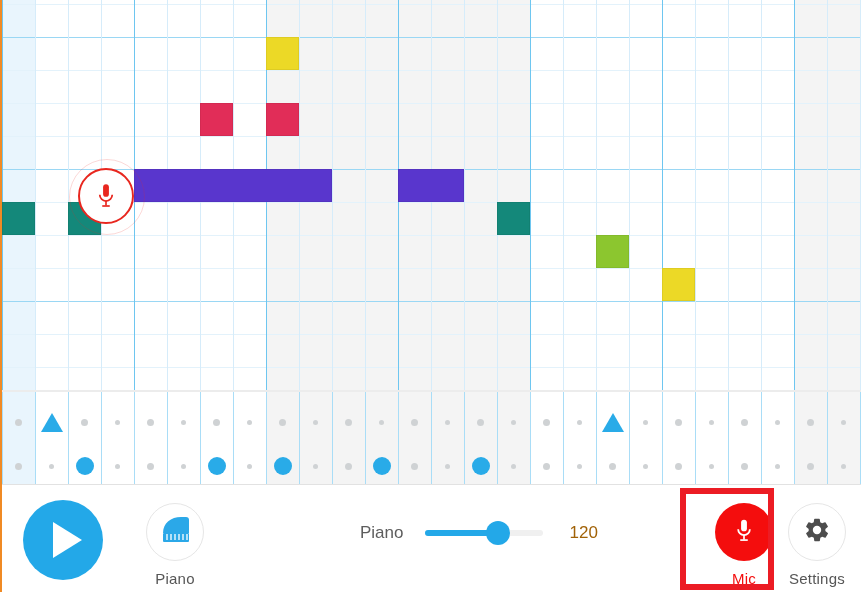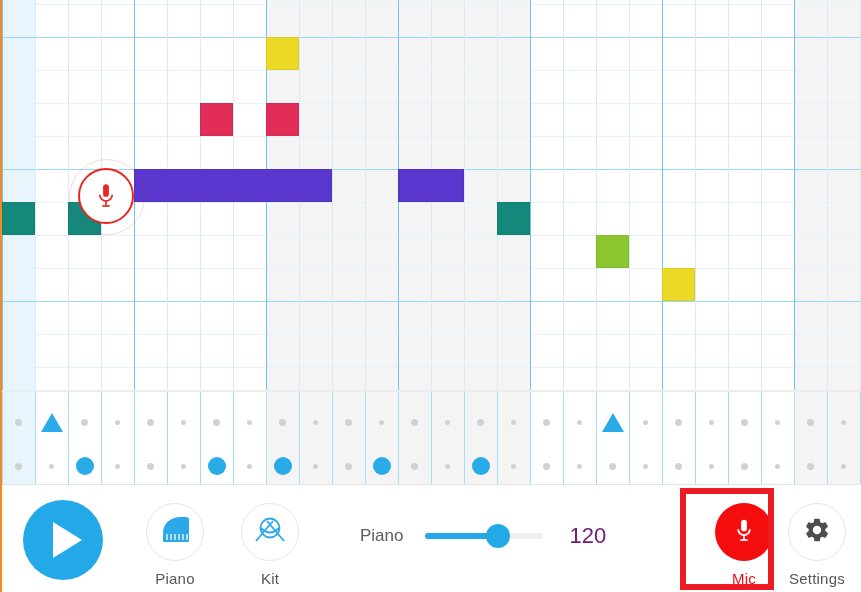--- a/index.html
+++ b/index.html
@@ -171,21 +171,21 @@
     position: absolute; left: 0; top: 0; height: 6px;
     border-radius: 3px; background: #23a8e8;
   }
   #tempo-thumb {
     position: absolute; top: -9px;
     width: 24px; height: 24px; border-radius: 50%;
     background: #23a8e8;
   }
   #tempo-value {
     margin-left: 26px;
-    font-size: 22px; color: #701a75;
+    font-size: 17px; color: #a16207;
   }
 
   #mic-highlight {
     position: absolute;
     left: 678px; top: 488px;
     width: 94px; height: 102px;
     border: 6px solid #ec1c24;
     z-index: 20;
     pointer-events: none;
   }
@@ -485,33 +485,20 @@
               <line x1="20" y1="19" x2="20" y2="25"></line>
               <line x1="24" y1="19" x2="24" y2="25"></line>
               <line x1="28" y1="19" x2="28" y2="25"></line>
             </g>
           </svg>
         </span>
       </div>
       <div class="tool-label">Piano</div>
     </div>
 
-    <div class="tool-item" style="left:222px; top:18px;">
-      <div class="tool-circle">
-        <span>
-          <svg width="34" height="30" viewBox="0 0 34 30" aria-hidden="true">
-            <circle cx="17" cy="13" r="9.5" fill="none" stroke="#2ba8e8" stroke-width="1.8"></circle>
-            <line x1="3" y1="26" x2="20" y2="6" stroke="#2ba8e8" stroke-width="1.8"></line>
-            <line x1="31" y1="26" x2="14" y2="6" stroke="#2ba8e8" stroke-width="1.8"></line>
-            <path d="M8 13 Q17 22 26 13" fill="none" stroke="#2ba8e8" stroke-width="1.8"></path>
-          </svg>
-        </span>
-      </div>
-      <div class="tool-label">Kit</div>
-    </div>
 
     <div id="tempo-group">
       <span id="tempo-label">Piano</span>
       <div id="tempo-slider">
         <div id="tempo-fill" style="width: 73px;"></div>
         <div id="tempo-thumb" style="left: 61px;"></div>
       </div>
       <span id="tempo-value">120</span>
     </div>
 

